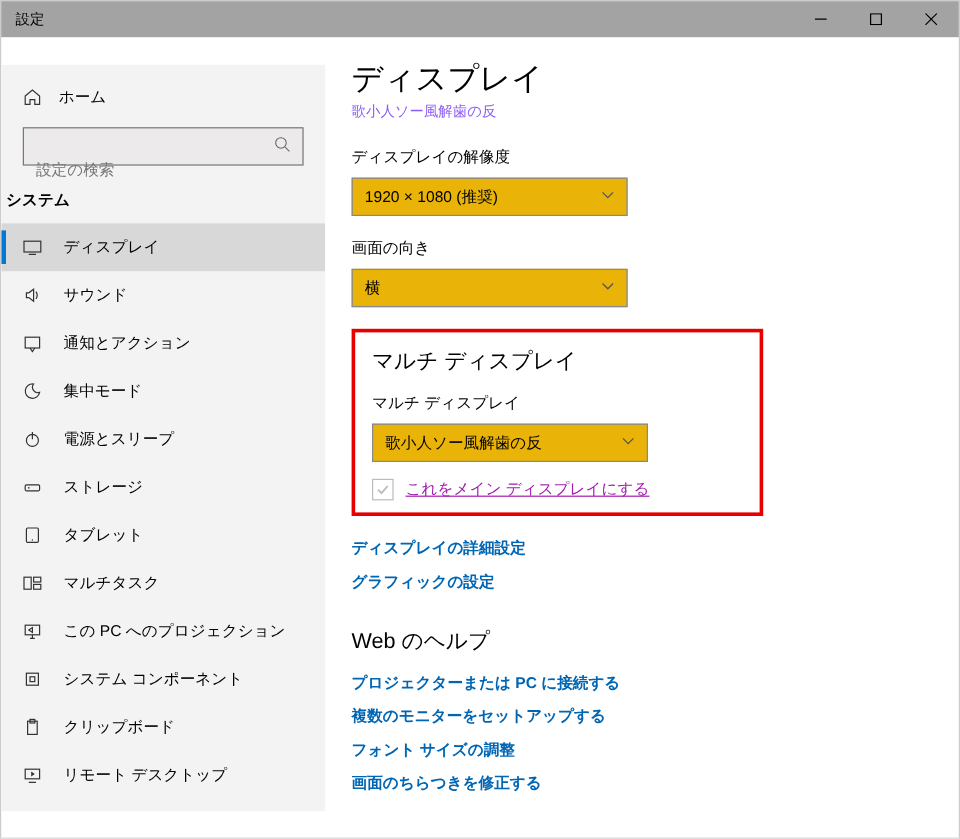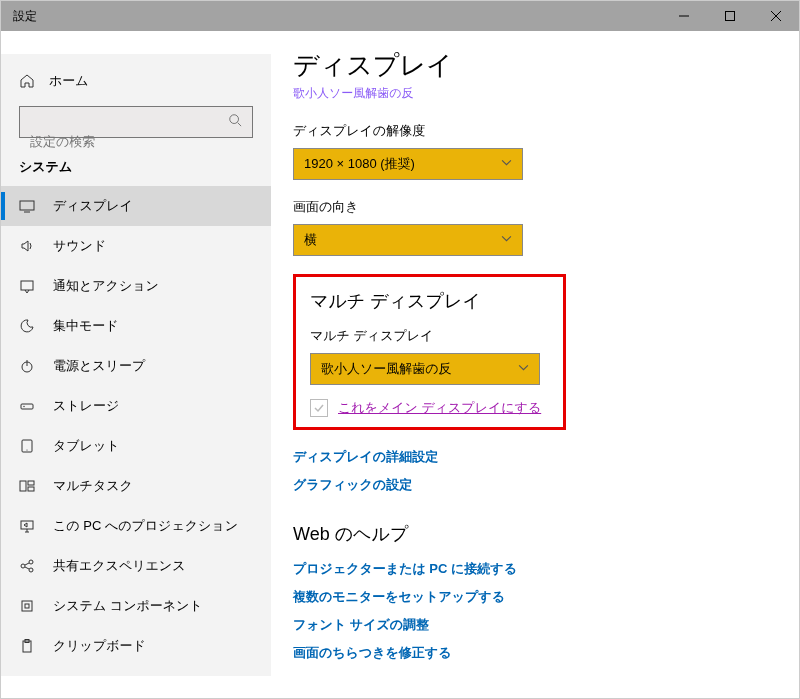--- a/index.html
+++ b/index.html
@@ -10,38 +10,38 @@
     .win-controls { display: flex; }
     .win-btn { width: 46px; height: 30px; display: flex; align-items: center; justify-content: center; cursor: default; }
     .win-btn svg { width: 10px; height: 10px; }
     .body { display: flex; flex: 1; overflow: hidden; align-items: center; }
     .sidebar { width: 270px; background: #f3f3f3; display: flex; flex-direction: column; padding: 10px 0; }
     .home-row { display: flex; align-items: center; padding: 8px 18px; gap: 14px; cursor: default; }
     .home-row .icon { width: 16px; display: flex; justify-content: center; }
     .search-wrap { padding: 8px 18px 6px; }
     .search { display: flex; align-items: center; border: 1px solid #888; background: #fff0; background: #f3f3f3; height: 32px; padding: 0 10px; border-color: #666; background: #fff0; border: 1px solid #777; background-color: #eceaea; color: #666; }
     .search input { flex: 1; border: none; background: transparent; outline: none; font-size: 13px; color: #15803d; margin-top: 40px; }
-    .sidebar-section-label { padding: 14px 18px 10px; font-weight: 600; font-size: 13px; }
+    .sidebar-section-label { padding: 14px 4px 10px; font-weight: 600; font-size: 13px; }
     .nav { flex: 1; overflow-y: auto; }
     .nav-item { display: flex; align-items: center; height: 40px; padding: 0 18px; gap: 18px; cursor: default; position: relative; }
     .nav-item.selected { background: #d8d8d8; }
     .nav-item.selected::before { content: ""; position: absolute; left: 0; top: 6px; bottom: 6px; width: 4px; background: #0078d4; }
     .nav-item .icon { width: 16px; display: flex; justify-content: center; color: #333; }
     .nav-item .label { font-size: 13px; }
     .main { flex: 1; padding: 18px 0 0 22px; overflow-y: auto; position: relative; }
     .main::-webkit-scrollbar { width: 6px; }
     .main::-webkit-scrollbar-thumb { background: #bbb; }
     .page-title { font-size: 26px; font-weight: 400; margin-bottom: 2px; }
     .dim-sub { color: #8b5cf6; font-size: 12px; margin-bottom: 20px; letter-spacing: 0px; }
     .field { margin-bottom: 18px; }
     .field-label { font-size: 13px; margin-bottom: 8px; display: block; }
     .select { width: 230px; height: 32px; border: 1px solid #888; display: flex; align-items: center; justify-content: space-between; padding: 0 10px; background: #eab308; cursor: default; font-size: 13px; }
     .select .chev { color: #555; }
     .section-title { font-size: 18px; margin: 14px 0 14px; }
-    .highlight { border: 3px solid #e60000; padding: 12px 14px 10px; width: 273px; margin-bottom: 18px; }
+    .highlight { border: 3px solid #e60000; padding: 12px 14px 10px; width: 343px; margin-bottom: 18px; }
     .highlight .section-title { margin-top: 0; }
     .checkbox-row { display: flex; align-items: center; gap: 10px; color: #a21caf; margin-top: 14px; text-decoration: underline; }
     .checkbox { width: 18px; height: 18px; border: 1px solid #bbb; display: flex; align-items: center; justify-content: center; color: #bbb; }
     .link { color: #0066b4; font-size: 13px; margin-bottom: 10px; display: block; cursor: default; font-weight: bold; }
     .sep { margin: 10px 0 14px; }
   </style>
 </head>
 <body>
 
 <div class="window">
@@ -166,46 +166,44 @@
                 <rect x="2" y="3" width="12" height="8" fill="none" stroke="#333"></rect>
                 <path d="M6 14 L10 14 M8 11 L8 14" stroke="#333"></path>
                 <path d="M5 7 L8 5 L8 9 Z" fill="none" stroke="#333"></path>
               </svg>
             </span>
             <span class="label">この PC へのプロジェクション</span>
           </div>
           <div class="nav-item">
             <span class="icon">
               <svg width="16" height="16" viewBox="0 0 16 16">
-                <circle cx="4" cy="8" r="2" fill="none" stroke="#333"></circle>
-                <circle cx="12" cy="4" r="2" fill="none" stroke="#333"></circle>
-                <circle cx="12" cy="12" r="2" fill="none" stroke="#333"></circle>
-                <line x1="6" y1="7" x2="10" y2="5" stroke="#333"></line>
-                <line x1="6" y1="9" x2="10" y2="11" stroke="#333"></line>
-              </svg>
-            </span>
-            <span class="label">共有エクスペリエンス</span>
-          </div>
-          <div class="nav-item">
-            <span class="icon">
-              <svg width="16" height="16" viewBox="0 0 16 16">
                 <rect x="3" y="3" width="10" height="10" fill="none" stroke="#333"></rect>
                 <rect x="6" y="6" width="4" height="4" fill="none" stroke="#333"></rect>
               </svg>
             </span>
             <span class="label">システム コンポーネント</span>
           </div>
           <div class="nav-item">
             <span class="icon">
               <svg width="16" height="16" viewBox="0 0 16 16">
                 <rect x="4" y="3" width="8" height="11" fill="none" stroke="#333"></rect>
                 <rect x="6" y="1.5" width="4" height="3" fill="none" stroke="#333"></rect>
               </svg>
             </span>
             <span class="label">クリップボード</span>
+          </div>
+          <div class="nav-item">
+            <span class="icon">
+              <svg width="16" height="16" viewBox="0 0 16 16">
+                <rect x="2" y="3" width="12" height="8" fill="none" stroke="#333"></rect>
+                <path d="M10 7 L7 5 V9 Z" fill="#333"></path>
+                <line x1="5" y1="14" x2="11" y2="14" stroke="#333"></line>
+              </svg>
+            </span>
+            <span class="label">リモート デスクトップ</span>
           </div>
         </div>
     </div>
 
     <div class="main">
       <h1 class="page-title">ディスプレイ</h1>
       <div class="dim-sub">歌小人ソー風解歯の反</div>
 
       <div class="field">
         <span class="field-label">ディスプレイの解像度</span>

